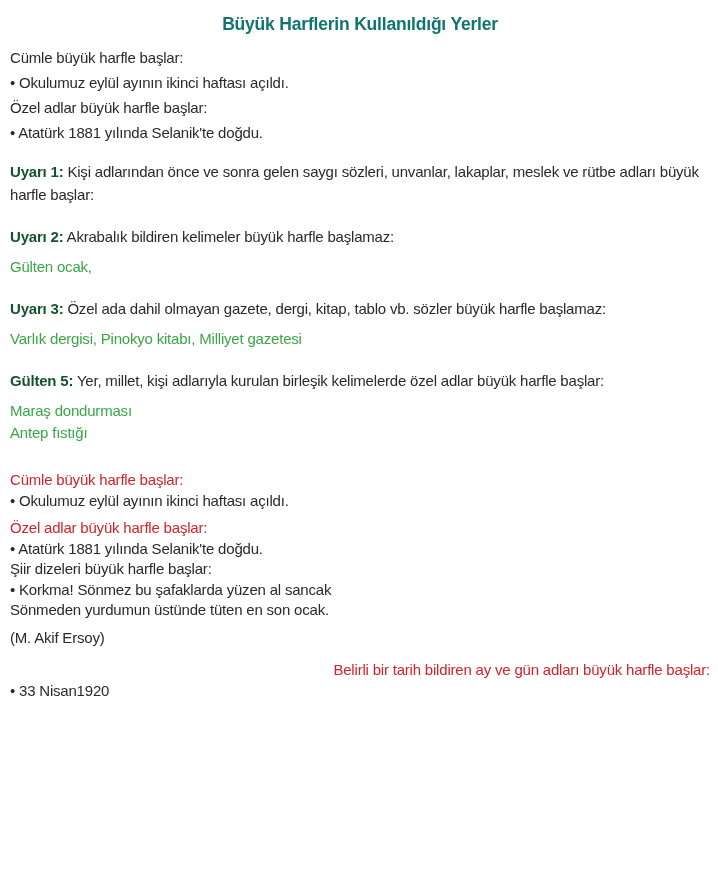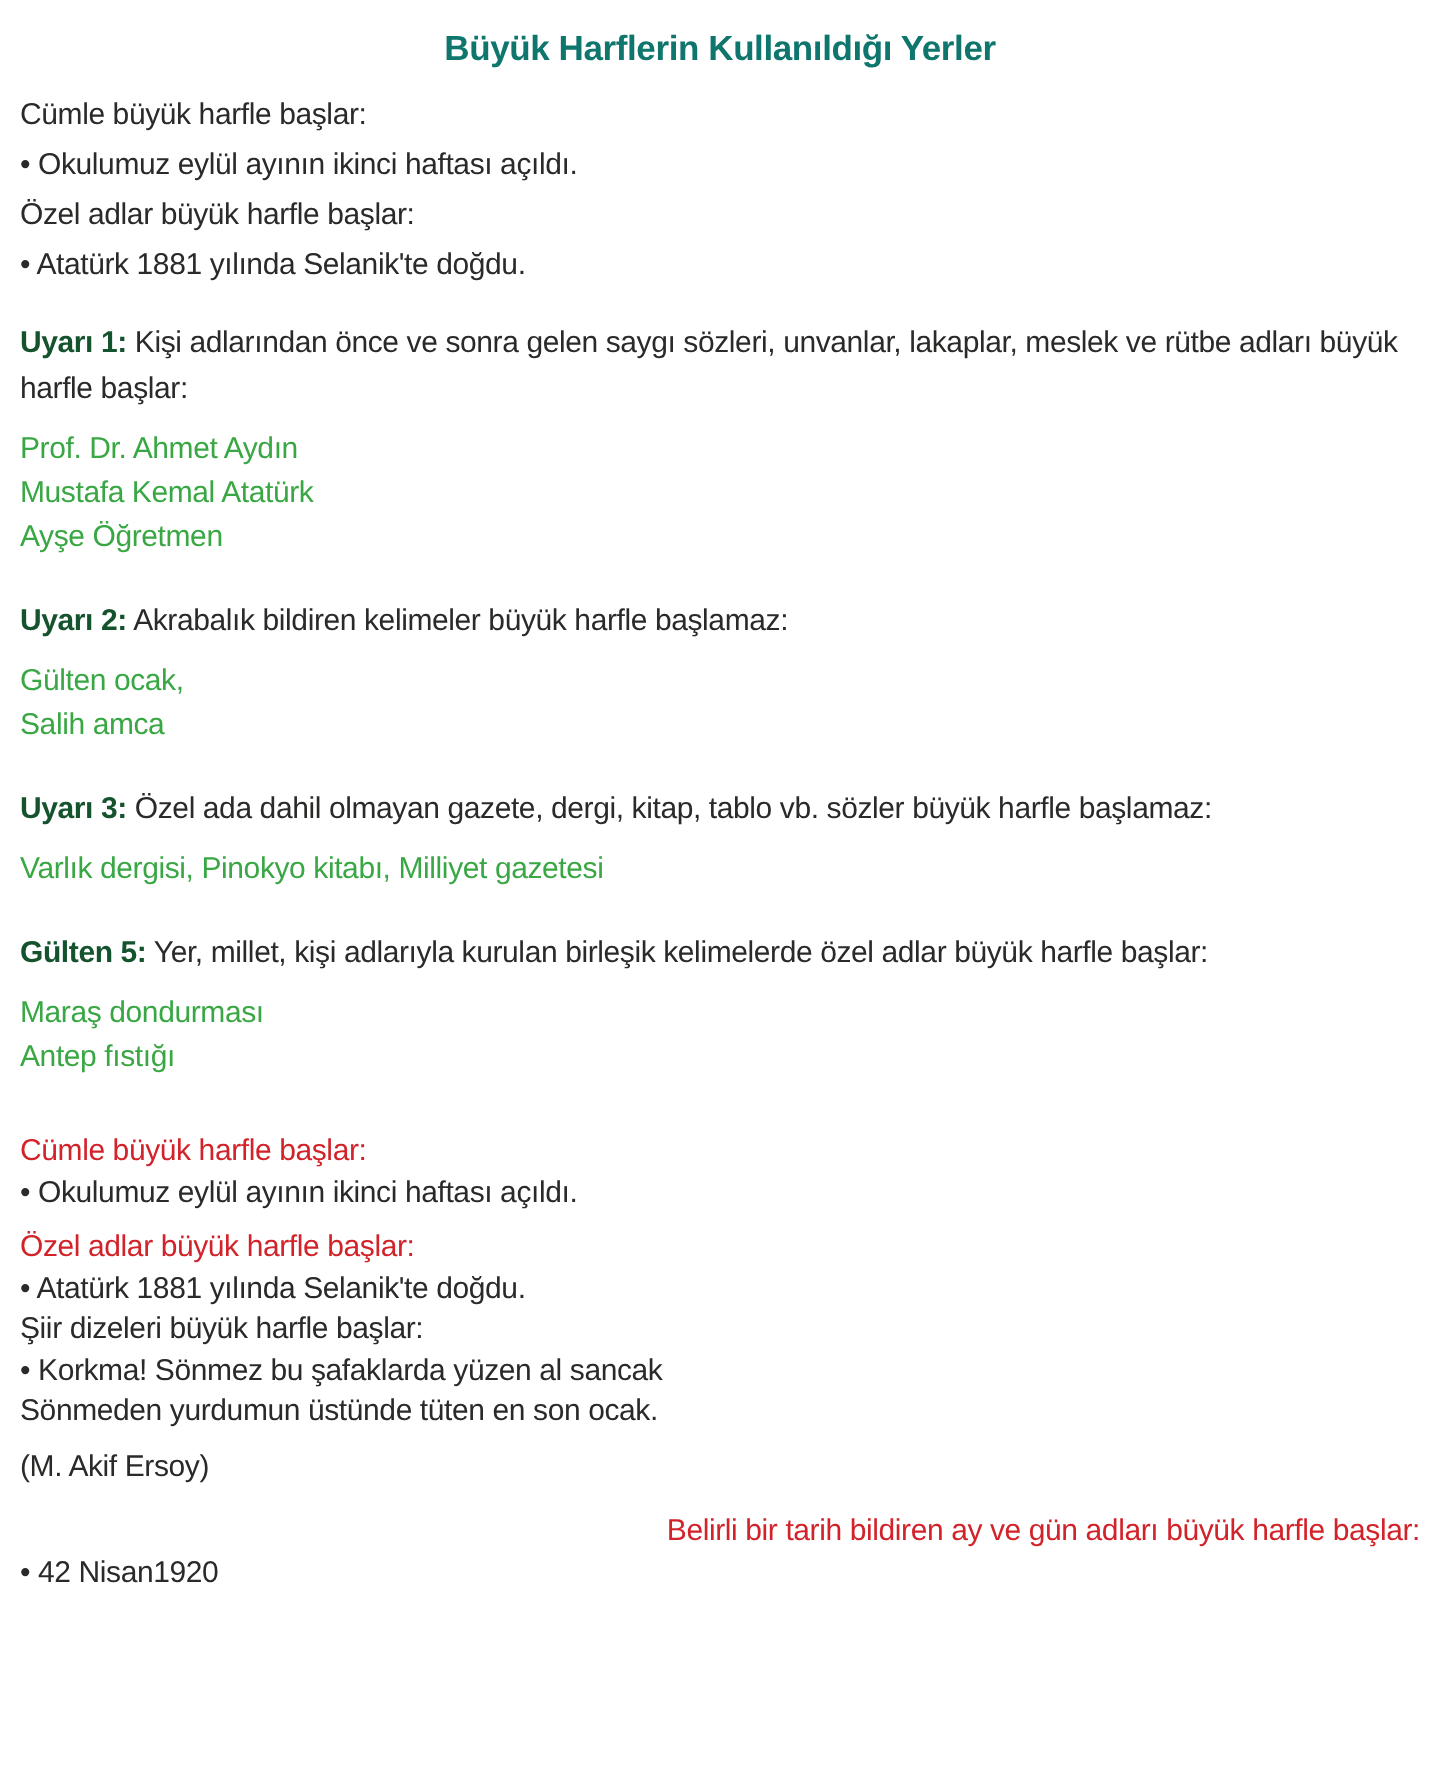--- a/index.html
+++ b/index.html
@@ -72,32 +72,26 @@
 
   <div>
     <p class="line">Cümle büyük harfle başlar:</p>
     <p class="line">• Okulumuz eylül ayının ikinci haftası açıldı.</p>
     <p class="line">Özel adlar büyük harfle başlar:</p>
     <p class="line">• Atatürk 1881 yılında Selanik'te doğdu.</p>
   </div>
 
   <div>
     <p class="warning"><span class="label">Uyarı 1:</span><span> Kişi adlarından önce ve sonra gelen saygı sözleri, unvanlar, lakaplar, meslek ve rütbe adları büyük harfle başlar:</span></p>
-    <div class="examples">
-      <div>Prof. Dr. Ahmet Aydın</div>
-      <div>Mustafa Kemal Atatürk</div>
-      <div>Ayşe Öğretmen</div>
-    </div>
   </div>
 
   <div>
     <p class="warning"><span class="label">Uyarı 2:</span><span> Akrabalık bildiren kelimeler büyük harfle başlamaz:</span></p>
     <div class="examples">
       <div>Gülten ocak,</div>
-      <div>Salih amca</div>
     </div>
   </div>
 
   <div>
     <p class="warning"><span class="label">Uyarı 3:</span><span> Özel ada dahil olmayan gazete, dergi, kitap, tablo vb. sözler büyük harfle başlamaz:</span></p>
     <div class="examples">
       <div>Varlık dergisi, Pinokyo kitabı, Milliyet gazetesi</div>
     </div>
   </div>
 
@@ -113,17 +107,17 @@
   <div class="bottom">
     <p class="red">Cümle büyük harfle başlar:</p>
     <p>• Okulumuz eylül ayının ikinci haftası açıldı.</p>
     <p class="red gap">Özel adlar büyük harfle başlar:</p>
     <p>• Atatürk 1881 yılında Selanik'te doğdu.</p>
     <p>Şiir dizeleri büyük harfle başlar:</p>
     <p>• Korkma! Sönmez bu şafaklarda yüzen al sancak</p>
     <p>Sönmeden yurdumun üstünde tüten en son ocak.</p>
     <p class="gap">(M. Akif Ersoy)</p>
     <p class="red gap-lg">Belirli bir tarih bildiren ay ve gün adları büyük harfle başlar:</p>
-    <p>• 42 Nisan1920</p>
+    <p>• 33 Nisan1920</p>
 
   </div>
 
 </div>
 
 </body></html>

